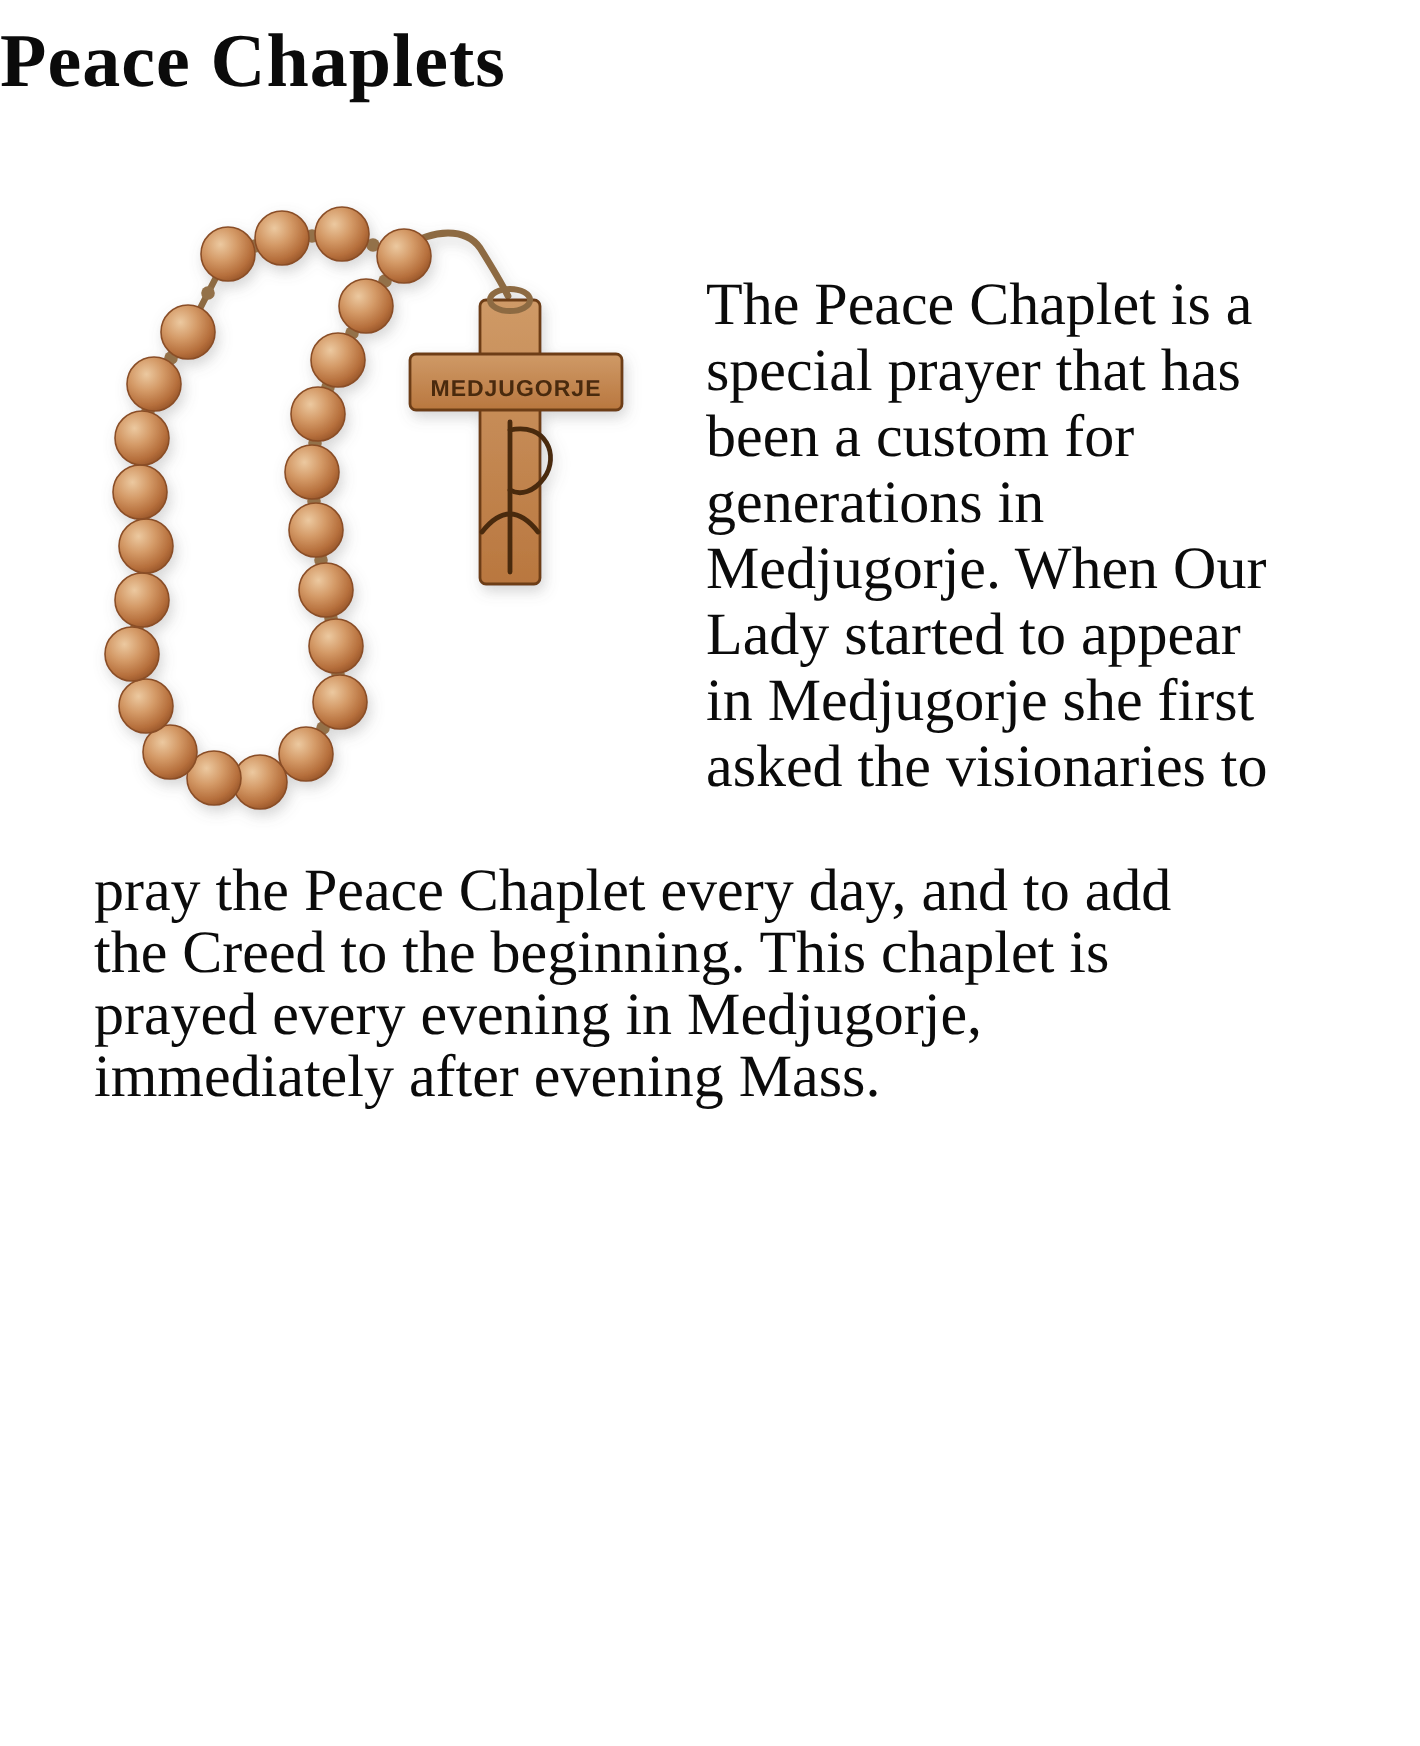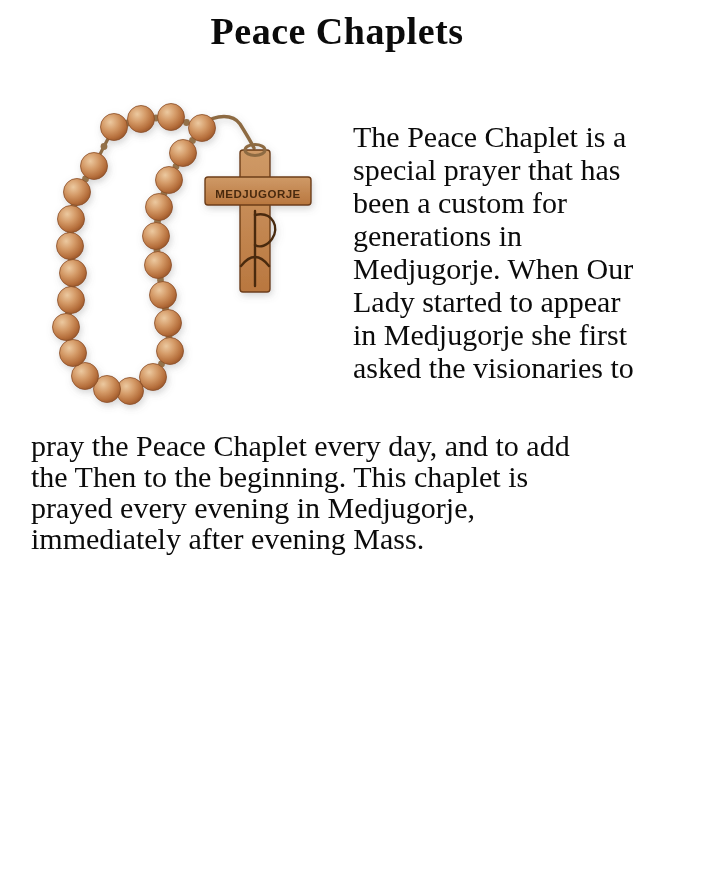--- a/index.html
+++ b/index.html
@@ -5,34 +5,34 @@
   html,body{margin:0;padding:0;background:#ffffff;}
   body{width:710px;height:873px;overflow:hidden;}
   .page{
     width:710px;height:873px;background:#ffffff;
     font-family:"Liberation Serif","DejaVu Serif",serif;
     color:#0b0b0b;
   }
   h1.title{
     margin:8px 36px 0 0;
     font-size:38px;line-height:46px;font-weight:700;
-    text-align:center;letter-spacing:0.5px;
+    text-align:left;letter-spacing:0.5px;
   }
   .content{
     margin:0 38px 0 31px;
     padding-top:36px;
     font-size:30px;
   }
   .photo{
     float:left;
     width:317px;height:340px;
     margin:0 5px 0 0;
   }
   .photo svg{display:block;width:100%;height:100%;}
-  p{margin:0;white-space:pre;}
+  p{margin:16px;white-space:pre;}
   p.beside{padding-top:30px;line-height:33px;}
   p.below{clear:left;line-height:31px;}
   p.second{margin-top:65px;line-height:35px;}
 </style>
 </head>
 <body>
 
 <div class="page">
 
   <h1 class="title">Peace Chaplets</h1>
@@ -132,19 +132,19 @@
     <p class="beside">The Peace Chaplet is a
 special prayer that has
 been a custom for
 generations in
 Medjugorje. When Our
 Lady started to appear
 in Medjugorje she first
 asked the visionaries to</p>
 
     <p class="below">pray the Peace Chaplet every day, and to add
-the Then to the beginning. This chaplet is
+the Creed to the beginning. This chaplet is
 prayed every evening in Medjugorje,
 immediately after evening Mass.</p>
 
 
   </div>
 </div>
 
 </body></html>

